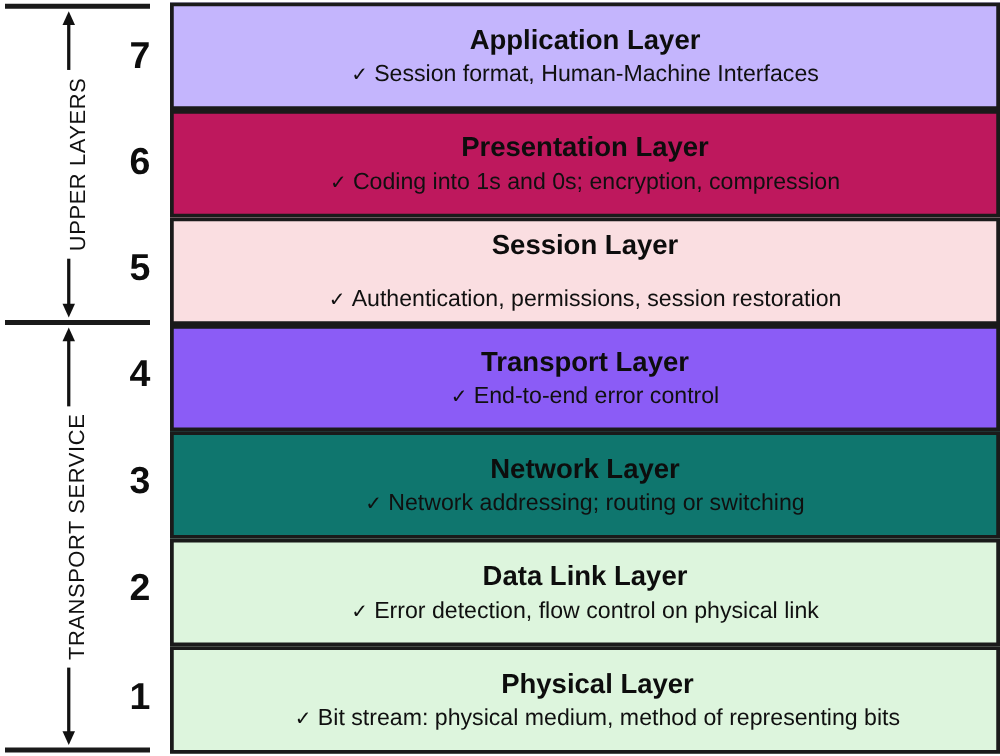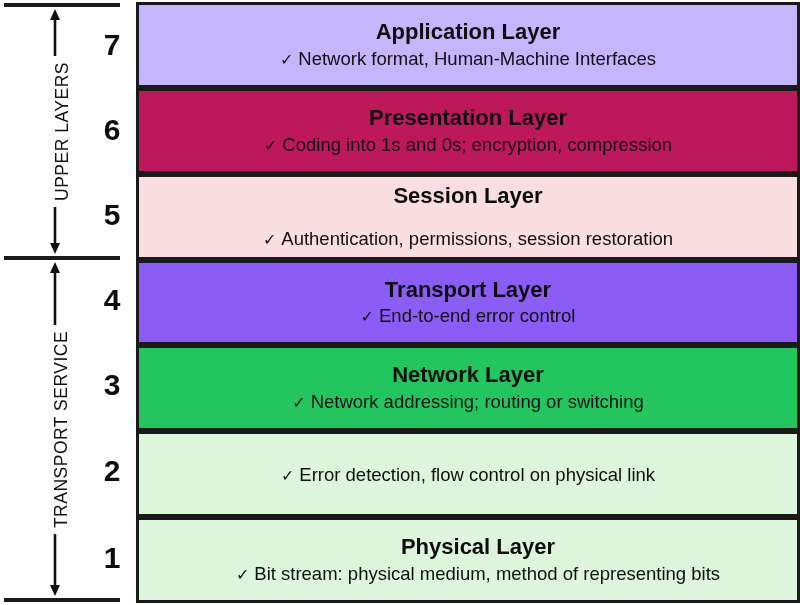--- a/index.html
+++ b/index.html
@@ -184,21 +184,21 @@
     <div class="num-cell" style="top:342px; height:86px;">3</div>
     <div class="num-cell" style="top:428px; height:86px;">2</div>
     <div class="num-cell" style="top:514px; height:87px;">1</div>
   </div>
 
   <div class="stack">
 
     <div class="layer-box" style="top:2px;   height:86px; background:#c4b5fd;">
       <div class="layer-title">Application Layer</div>
       <div class="layer-desc">
-        <span class="check">✓</span><span>Network format, Human-Machine Interfaces</span>
+        <span class="check">✓</span><span>Session format, Human-Machine Interfaces</span>
       </div>
     </div>
 
     <div class="layer-box" style="top:88px;  height:86px; background:#be185d;">
       <div class="layer-title">Presentation Layer</div>
       <div class="layer-desc">
         <span class="check">✓</span><span>Coding into 1s and 0s; encryption, compression</span>
       </div>
     </div>
 
@@ -209,28 +209,29 @@
       </div>
     </div>
 
     <div class="layer-box" style="top:260px; height:85px; background:#8b5cf6;">
       <div class="layer-title">Transport Layer</div>
       <div class="layer-desc">
         <span class="check">✓</span><span>End-to-end error control</span>
       </div>
     </div>
 
-    <div class="layer-box" style="top:345px; height:86px; background:#22c55e;">
+    <div class="layer-box" style="top:345px; height:86px; background:#0f766e;">
       <div class="layer-title">Network Layer</div>
       <div class="layer-desc">
         <span class="check">✓</span><span>Network addressing; routing or switching</span>
       </div>
     </div>
 
     <div class="layer-box" style="top:431px; height:86px; background:#ddf5dd;">
+      <div class="layer-title">Data Link Layer</div>
       <div class="layer-desc">
         <span class="check">✓</span><span>Error detection, flow control on physical link</span>
       </div>
     </div>
 
     <div class="layer-box" style="top:517px; height:86px; background:#ddf5dd;padding-left:20px;">
       <div class="layer-title">Physical Layer</div>
       <div class="layer-desc">
         <span class="check">✓</span><span>Bit stream: physical medium, method of representing bits</span>
       </div>

